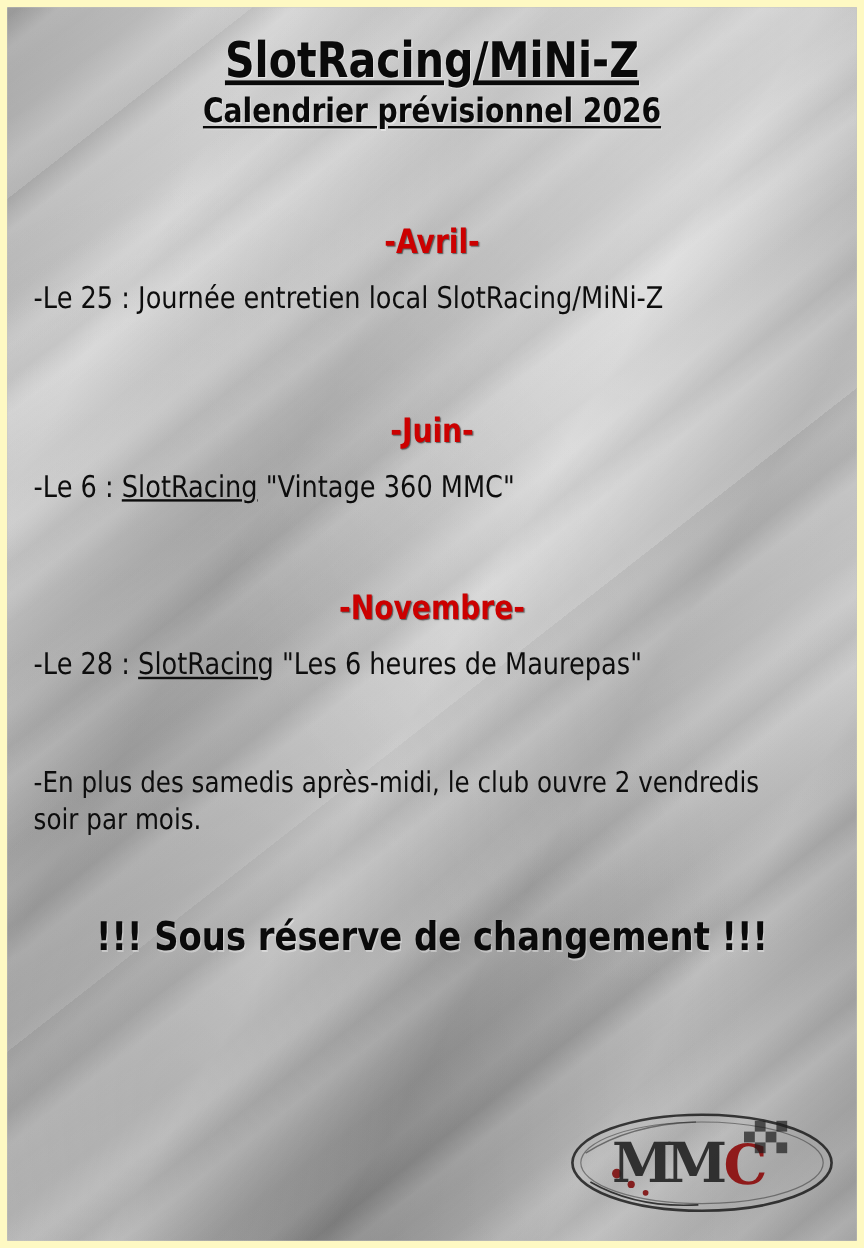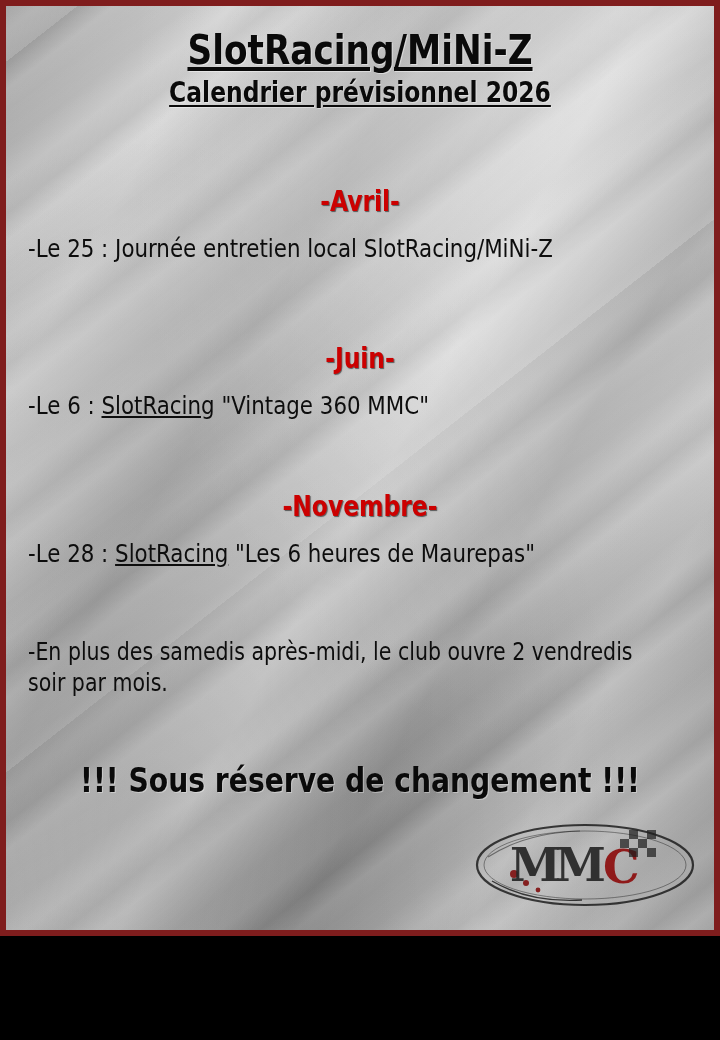--- a/index.html
+++ b/index.html
@@ -6,23 +6,23 @@
     margin: 0;
     padding: 0;
     background: #000;
   }
   body {
     font-family: "DejaVu Sans Condensed", "Liberation Sans", sans-serif;
   }
   .poster {
     position: relative;
     width: 720px;
-    height: 936px;
+    height: 1040px;
     box-sizing: border-box;
-    border: 6px solid #7f1d1d;
+    border: 6px solid #fef9c3;
     overflow: hidden;
     background: #b9b9b9;
   }
   
   .bg-layer {
     position: absolute;
     inset: 0;
     background:
       repeating-linear-gradient(
         -38deg,

